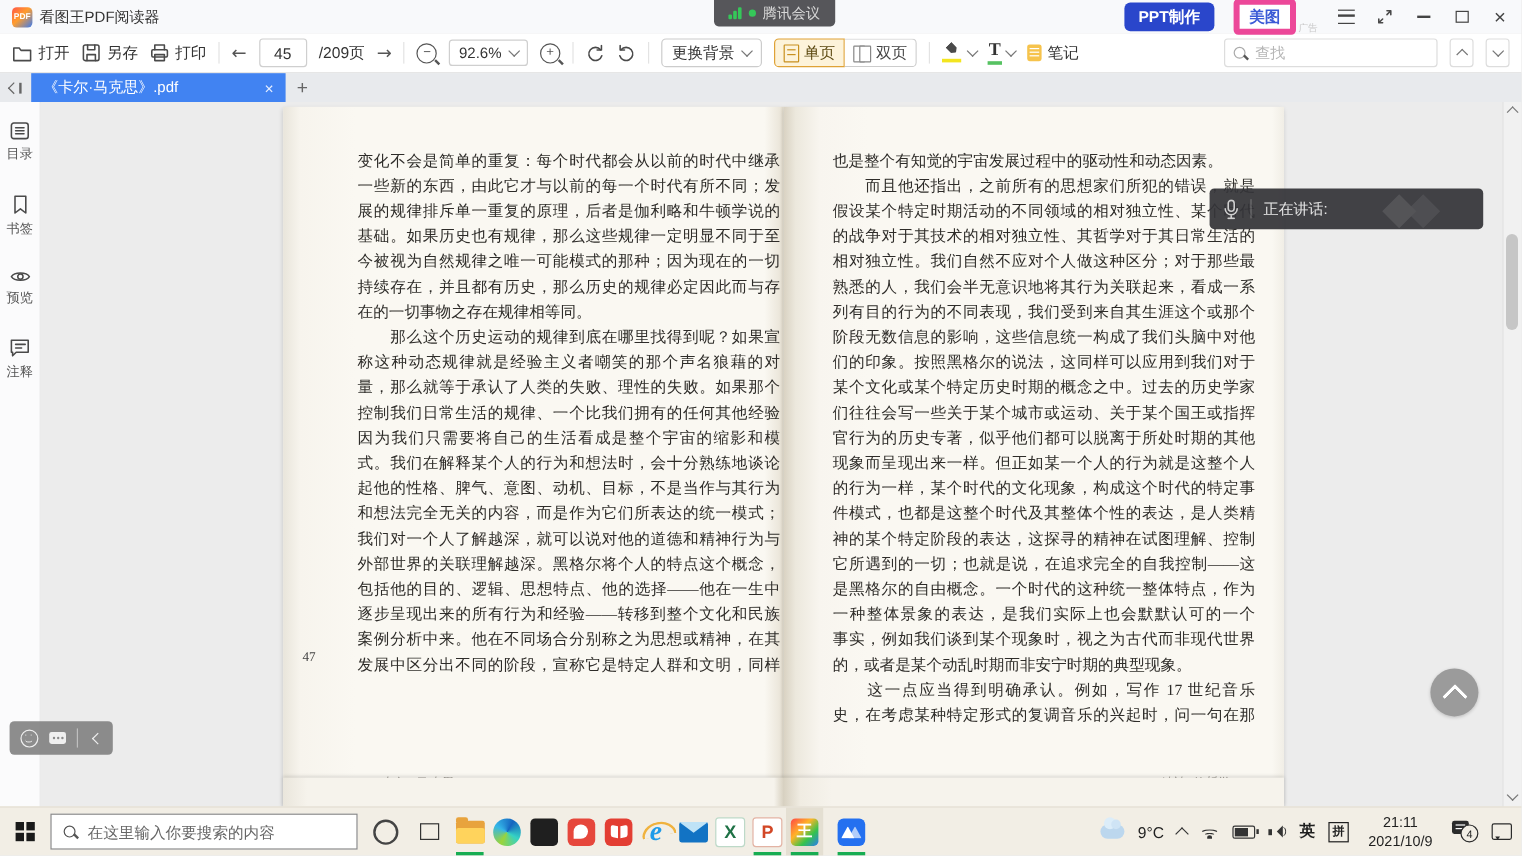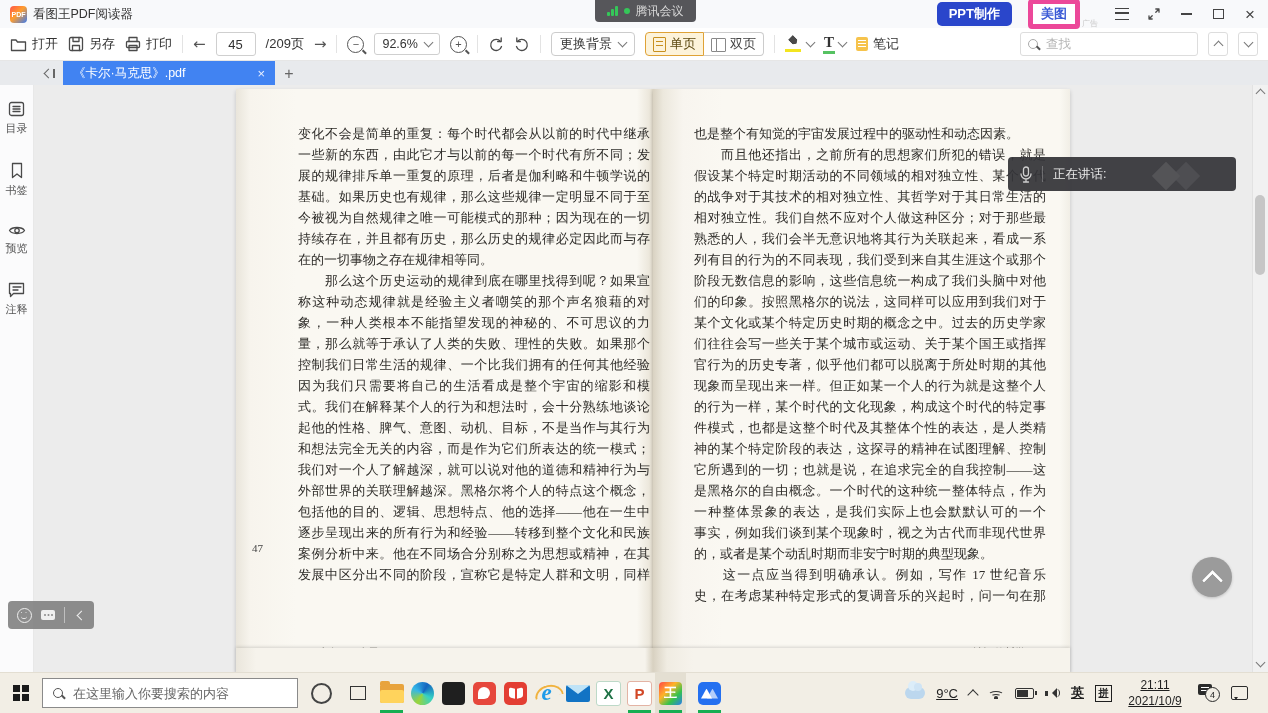--- a/index.html
+++ b/index.html
@@ -65,21 +65,21 @@
   .txtT{font-family:"Liberation Serif",serif;font-weight:bold;font-size:15px;color:#333;line-height:1;position:relative;padding-bottom:4px;}
   .txtT::after{content:"";position:absolute;left:-1px;right:-1px;bottom:0;height:3px;background:#56c262;}
   .noteico{width:12px;height:14px;background:#f6c34c;border-radius:2px;position:relative;}
   .noteico::before{content:"";position:absolute;left:2px;top:3px;width:8px;height:1.3px;background:#fff;box-shadow:0 3px 0 #fff,0 6px 0 #fff;}
   .findbox{margin-left:auto;width:162px;height:22px;border:1px solid #ddd;border-radius:3px;background:#fff;display:flex;align-items:center;gap:6px;padding:0 7px;}
   .findbox input{border:none;outline:none;flex:1;font-size:12.5px;color:#333;background:transparent;min-width:0;}
   .findbox input::placeholder{color:#b5b5b5;}
   .updownbtn{width:18px;height:22px;border:1px solid #ddd;border-radius:3px;display:flex;align-items:center;justify-content:center;background:#fff;cursor:pointer;}
 
   
-  .tabbar{height:25px;background:#e8eaed;display:flex;align-items:stretch;padding-left:37px;}
+  .tabbar{height:25px;background:#e8eaed;display:flex;align-items:stretch;}
   .collapse{width:26px;display:flex;align-items:center;justify-content:center;gap:1px;cursor:pointer;}
   .chevL{width:6px;height:6px;border-left:1.5px solid #666;border-bottom:1.5px solid #666;transform:rotate(45deg);}
   .cbar{width:1.5px;height:9px;background:#666;}
   .tab{width:192px;background:#4183f2;color:#fff;display:flex;align-items:center;padding:0 10px;font-size:12.5px;cursor:pointer;}
   .tabclose{margin-left:auto;font-size:13px;color:#e8efff;cursor:pointer;}
   .newtab{width:28px;display:flex;align-items:center;justify-content:center;color:#666;font-size:16px;cursor:pointer;}
 
   
   .main{position:absolute;top:85px;left:0;width:1268px;height:588px;display:flex;}
   .sidebar{width:33px;background:#fbfbfc;border-right:1px solid #e8e8e8;display:flex;flex-direction:column;align-items:center;padding-top:16px;gap:26px;}
@@ -165,21 +165,21 @@
   .ic-ie::after{content:"";position:absolute;left:-1px;top:4px;width:25px;height:10px;border:2px solid #f0b23e;border-bottom:none;border-radius:50% 50% 0 0/100% 100% 0 0;transform:rotate(-12deg);}
   .ic-mail{width:24px;height:17px;background:#1273c4;border-radius:2px;overflow:hidden;}
   .ic-mail::before{content:"";position:absolute;left:0;top:0;border-left:12px solid transparent;border-right:12px solid transparent;border-top:9px solid #bfe3f7;}
   .ic-excel{width:23px;height:23px;background:#fff;border:1px solid #bdd9c8;border-radius:3px;color:#1f7246;font-weight:bold;font-size:15px;}
   .ic-ppt{width:23px;height:23px;background:#fff;border:1px solid #e3b3a4;border-radius:3px;color:#d24726;font-weight:bold;font-size:15px;}
   .ic-pdfking{width:23px;height:23px;border-radius:4px;background:linear-gradient(135deg,#ff4646 0%,#ffb428 38%,#35c34c 68%,#2b7cf0 100%);color:#fff;font-weight:bold;font-size:13px;}
   .ic-meet{width:23px;height:23px;border-radius:5px;background:#2470f0;}
   .ic-meet i{position:absolute;width:11px;height:10px;background:#fff;clip-path:polygon(50% 0,100% 100%,0 100%);display:block;}
   .ic-meet i:first-child{left:3px;top:7px;}
   .ic-meet i:last-child{left:9px;top:7px;opacity:.65;}
-  .tray{margin-left:auto;display:flex;align-items:center;gap:11px;padding-right:20px;font-size:13px;color:#1f1f1f;text-decoration:underline;}
+  .tray{margin-left:auto;display:flex;align-items:center;gap:11px;padding-right:8px;font-size:13px;color:#1f1f1f;}
   .cloud{width:20px;height:12px;background:#bcd7ee;border-radius:8px;position:relative;}
   .cloud::before{content:"";position:absolute;left:3px;top:-6px;width:10px;height:10px;background:#dcedf9;border-radius:50%;}
   .cloud::after{content:"";position:absolute;right:3px;top:-4px;width:8px;height:8px;background:#cfe4f5;border-radius:50%;}
   .trayup{width:7px;height:7px;border-right:1.7px solid #333;border-bottom:1.7px solid #333;transform:rotate(-135deg);margin-top:4px;}
   .wifi{position:relative;width:16px;height:12px;}
   .wifi i{position:absolute;left:50%;bottom:0;transform:translateX(-50%);border:1.6px solid #333;border-bottom:none;border-left-color:transparent;border-right-color:transparent;border-radius:50% 50% 0 0;box-sizing:border-box;display:block;}
   .wifi i:nth-child(1){width:16px;height:8px;}
   .wifi i:nth-child(2){width:10px;height:5px;}
   .wifi i:nth-child(3){width:4px;height:3px;border:none;background:#333;border-radius:50% 50% 0 0;}
   .battery{width:17px;height:9px;border:1.3px solid #333;border-radius:2px;position:relative;}
@@ -379,21 +379,20 @@
       <div class="ptext">
           <div class="bline">变化不会是简单的重复：每个时代都会从以前的时代中继承</div>
           <div class="bline">一些新的东西，由此它才与以前的每一个时代有所不同；发</div>
           <div class="bline">展的规律排斥单一重复的原理，后者是伽利略和牛顿学说的</div>
           <div class="bline">基础。如果历史也有规律，那么这些规律一定明显不同于至</div>
           <div class="bline">今被视为自然规律之唯一可能模式的那种；因为现在的一切</div>
           <div class="bline">持续存在，并且都有历史，那么历史的规律必定因此而与存</div>
           <div class="bline natural">在的一切事物之存在规律相等同。</div>
           <div class="bline">　　那么这个历史运动的规律到底在哪里找得到呢？如果宣</div>
           <div class="bline">称这种动态规律就是经验主义者嘲笑的那个声名狼藉的对</div>
-          <div class="bline">象，一种人类根本不能指望发现的神秘的、不可思议的力</div>
           <div class="bline">量，那么就等于承认了人类的失败、理性的失败。如果那个</div>
           <div class="bline">控制我们日常生活的规律、一个比我们拥有的任何其他经验</div>
           <div class="bline">因为我们只需要将自己的生活看成是整个宇宙的缩影和模</div>
           <div class="bline">式。我们在解释某个人的行为和想法时，会十分熟练地谈论</div>
           <div class="bline">起他的性格、脾气、意图、动机、目标，不是当作与其行为</div>
           <div class="bline">和想法完全无关的内容，而是作为它们所表达的统一模式；</div>
           <div class="bline">我们对一个人了解越深，就可以说对他的道德和精神行为与</div>
           <div class="bline">外部世界的关联理解越深。黑格尔将个人的特点这个概念，</div>
           <div class="bline">包括他的目的、逻辑、思想特点、他的选择——他在一生中</div>
           <div class="bline">逐步呈现出来的所有行为和经验——转移到整个文化和民族</div>

